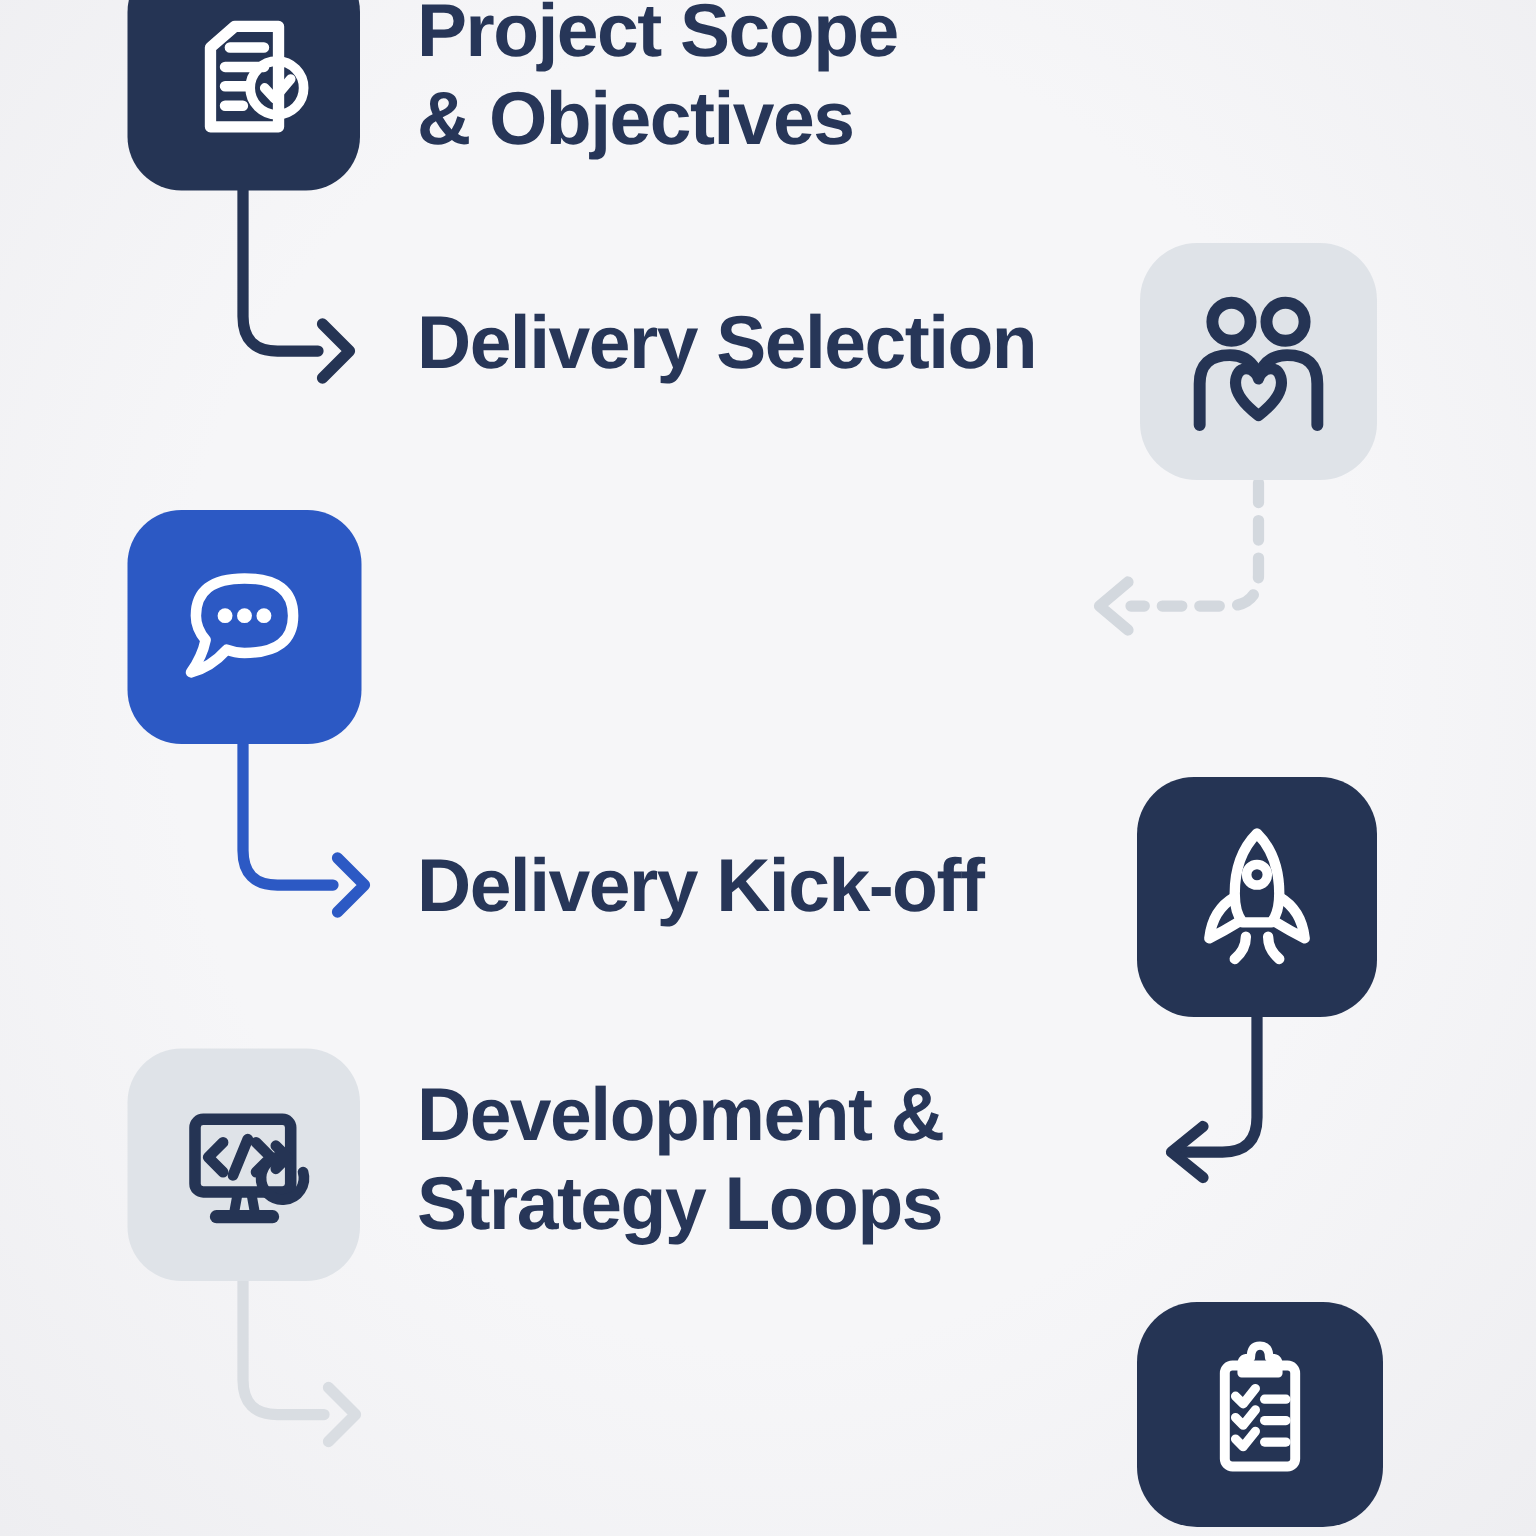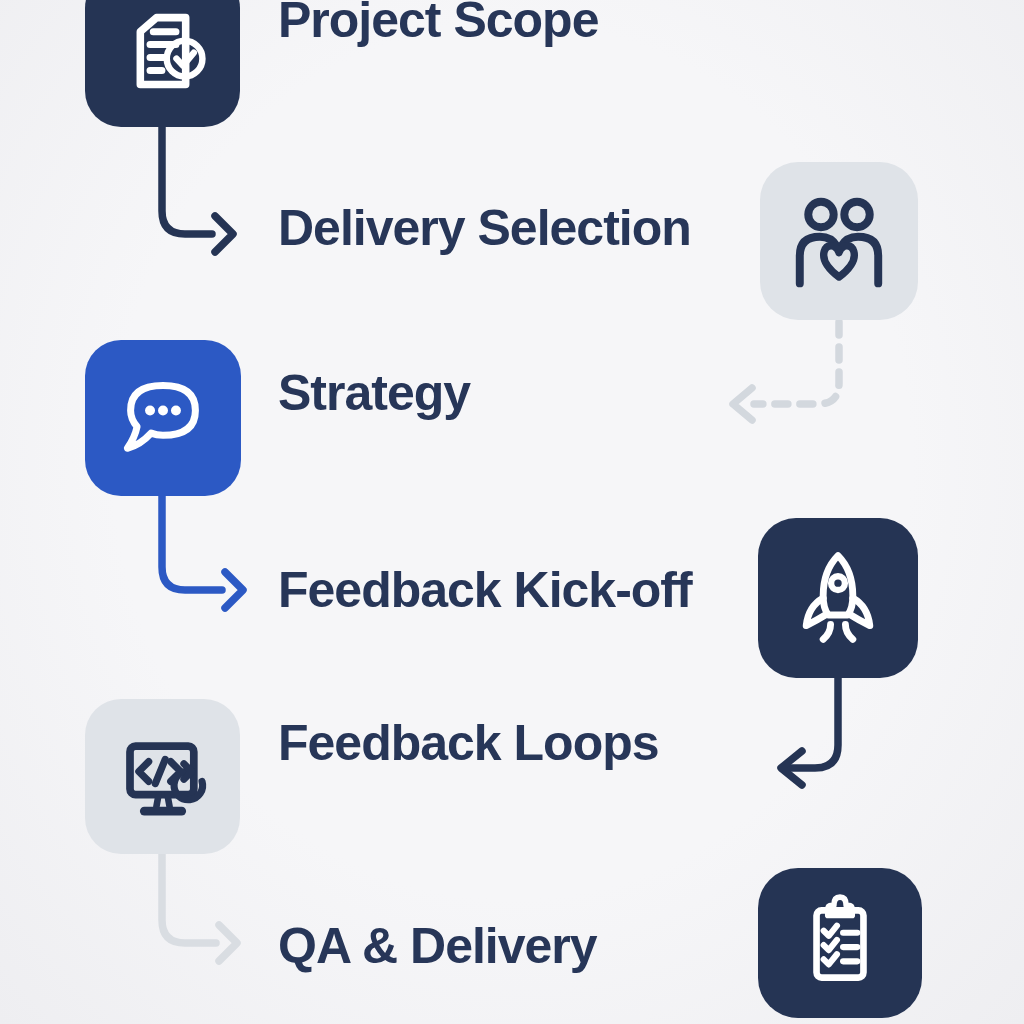--- a/index.html
+++ b/index.html
@@ -58,20 +58,21 @@
   <div class="tile navy" style="left:85px;top:-28px;width:155px;height:155px;border-radius:36px;">
     <svg class="glyph" width="108" height="108" viewBox="0 0 100 100">
       <path class="w" stroke-width="7" d="M44,20 L71,20 L71,82 L29,82 L29,33 Z"></path>
       <path class="w" stroke-width="6.5" d="M41,33 H62 M38,45 H62 M38,57 H52 M38,69 H49"></path>
       <circle class="w" cx="70" cy="58" r="16.5" stroke-width="6" fill="var(--navy)"></circle>
       <path class="w" stroke-width="6" d="M62.5,58 L68.5,64.5 L78.5,52.5"></path>
     </svg>
   </div>
   <div class="label" style="top:-9px;">
     <div>Project Scope</div>
+    <div>&amp; Objectives</div>
   </div>
 
   <div class="tile gray" style="left:760px;top:162px;width:158px;height:158px;border-radius:38px;">
     <svg class="glyph" width="106" height="106" viewBox="0 0 100 100">
       <circle class="n" stroke-width="7.5" cx="33" cy="25" r="12"></circle>
       <circle class="n" stroke-width="7.5" cx="67" cy="25" r="12"></circle>
       <path class="n" stroke-width="7.5" d="M13,90 L13,64 Q13,46 32,46 Q43,46 48,55"></path>
       <path class="n" stroke-width="7.5" d="M87,90 L87,64 Q87,46 68,46 Q57,46 52,55"></path>
       <path class="n" stroke-width="7" d="M50,84 Q33,71 36,60 Q38,53 45,55 Q49,57 50,61 Q51,57 55,55 Q62,53 64,60 Q67,71 50,84 Z"></path>
     </svg>
@@ -83,64 +84,60 @@
 
   <div class="tile blue" style="left:85px;top:340px;width:156px;height:156px;border-radius:36px;">
     <svg class="glyph" width="108" height="108" viewBox="0 0 100 100">
       <path class="w" stroke-width="6.5" d="M50,20 Q80,20 80,43 Q80,66 50,66 Q44,66 39,64 Q29,75 17,78 Q24,68 26,58 Q20,51 20,43 Q20,20 50,20 Z"></path>
       <circle cx="38" cy="43" r="4.6" fill="#ffffff"></circle>
       <circle cx="50" cy="43" r="4.6" fill="#ffffff"></circle>
       <circle cx="62" cy="43" r="4.6" fill="#ffffff"></circle>
     </svg>
   </div>
   <div class="label" style="top:364px;">
-    <div>Strategy</div>
   </div>
 
   <div class="tile navy" style="left:758px;top:518px;width:160px;height:160px;border-radius:38px;">
     <svg class="glyph" width="106" height="106" viewBox="0 0 100 100">
       <path class="w" stroke-width="6.5" d="M50,10 Q64,24 64,48 Q64,60 59,66 L41,66 Q36,60 36,48 Q36,24 50,10 Z"></path>
       <circle class="w" stroke-width="6" cx="50" cy="36" r="6.5"></circle>
       <path class="w" stroke-width="6.5" d="M36,50 Q22,58 20,76 Q30,71 38,66"></path>
       <path class="w" stroke-width="6.5" d="M64,50 Q78,58 80,76 Q70,71 62,66"></path>
       <path class="w" stroke-width="6.5" d="M43,75 Q43,83 36,89"></path>
       <path class="w" stroke-width="6.5" d="M57,75 Q57,83 64,89"></path>
     </svg>
   </div>
   <div class="label" style="top:561px;">
-    <div>Feedback Kick-off</div>
+    <div>Delivery Kick-off</div>
     <div></div>
   </div>
 
   <div class="tile gray" style="left:85px;top:699px;width:155px;height:155px;border-radius:36px;">
     <svg class="glyph" width="110" height="110" viewBox="0 0 100 100">
       <rect class="n" stroke-width="7" x="20" y="22" width="58" height="44" rx="5"></rect>
       <path class="n" stroke-width="6.5" d="M37,36 L28,45 L37,54"></path>
       <path class="n" stroke-width="6.5" d="M43,56 L52,34"></path>
       <path class="n" stroke-width="6.5" d="M57,36 L66,45 L57,54"></path>
       <path class="n" stroke-width="6.5" d="M76,45 A13,13 0 1 0 85.5,54"></path>
       <path class="n" stroke-width="6.5" d="M69,38 L76,45 L69,52"></path>
       <path class="n" stroke-width="6" d="M46,66 L44,77 M54,66 L56,77"></path>
       <path class="n" stroke-width="8" d="M33,81 H67"></path>
     </svg>
   </div>
   <div class="label" style="top:714px;">
-    <div>Feedback Loops</div>
+    <div>Development &amp;</div>
+    <div>Strategy Loops</div>
   </div>
 
   <div class="tile navy" style="left:758px;top:868px;width:164px;height:150px;border-radius:40px;">
     <svg class="glyph" width="102" height="102" viewBox="0 0 100 100">
       <rect class="w" stroke-width="6.5" x="27" y="18" width="46" height="66" rx="5"></rect>
       <path class="w" stroke-width="5.5" fill="var(--navy)" d="M38,23 L38,17 Q38,13 42,13 L44,13 Q44,5 50,5 Q56,5 56,13 L58,13 Q62,13 62,17 L62,23 Z"></path>
       <path class="w" stroke-width="6" d="M34,38 L39,43 L47,33"></path>
       <path class="w" stroke-width="6" d="M53,40 H67"></path>
       <path class="w" stroke-width="6" d="M34,52 L39,57 L47,47"></path>
       <path class="w" stroke-width="6" d="M53,54 H67"></path>
       <path class="w" stroke-width="6" d="M34,66 L39,71 L47,61"></path>
       <path class="w" stroke-width="6" d="M53,68 H67"></path>
     </svg>
   </div>
-  <div class="label" style="top:917px;">
-    <div>QA &amp; Delivery</div>
-    <div></div>
-  </div>
 
 </div>
 
 </body></html>

